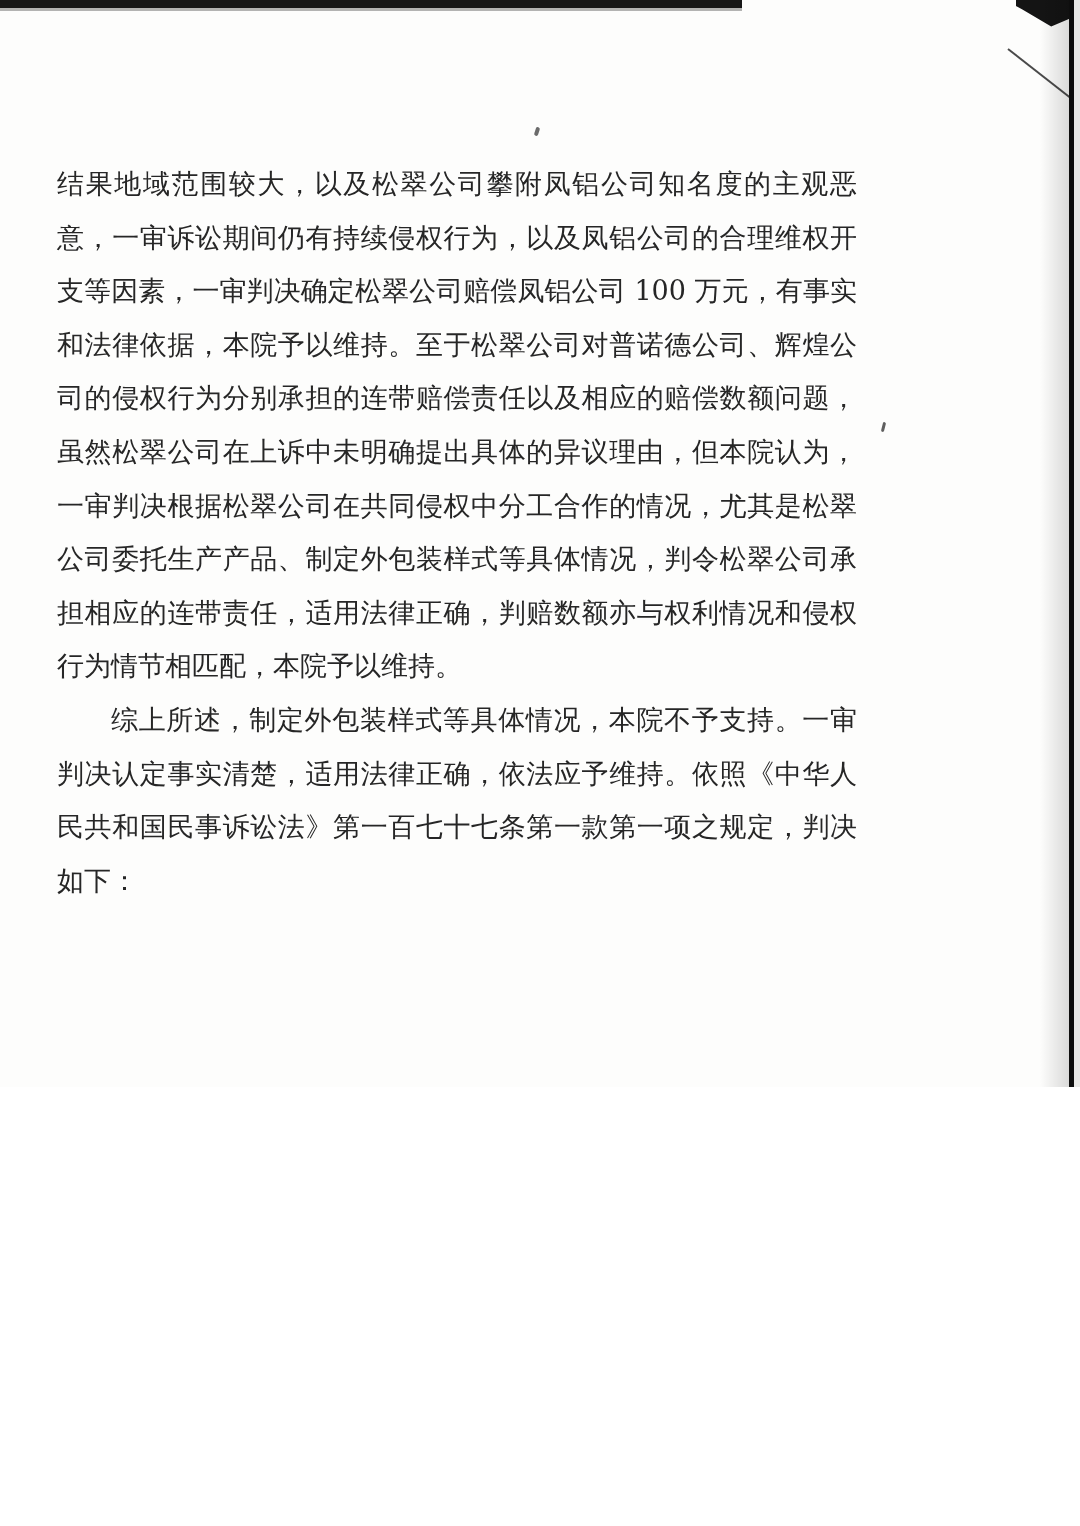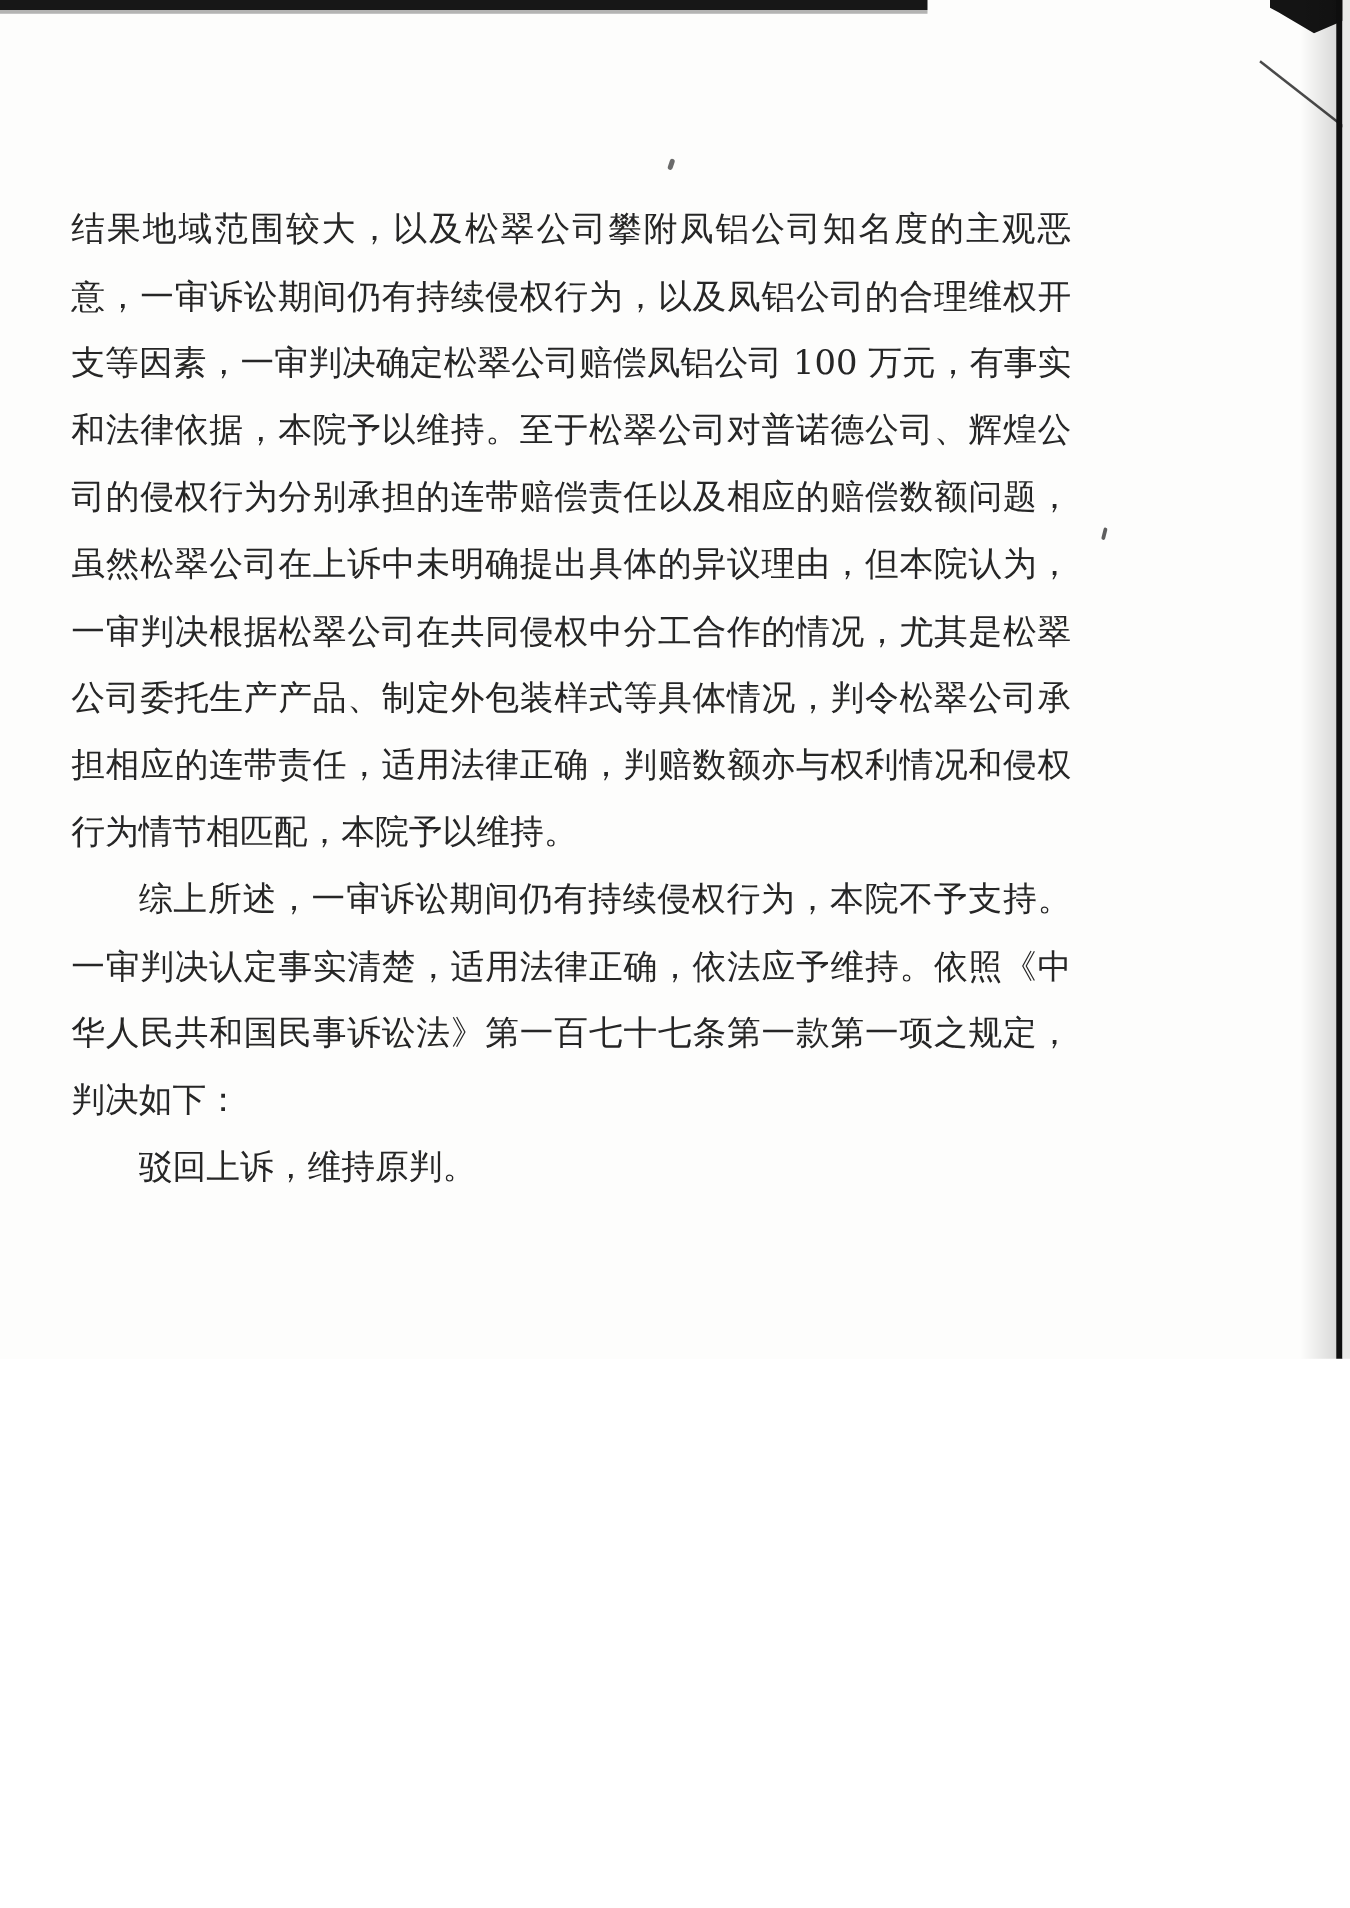--- a/index.html
+++ b/index.html
@@ -114,18 +114,17 @@
   <div class="scan-corner"></div>
   <div class="scan-diag"></div>
   <div class="scan-gray-band"></div>
   <div class="scan-line-right"></div>
   <div class="scan-edge-right"></div>
   <div class="scan-speck-1"></div>
   <div class="scan-speck-2"></div>
 
   <main class="text-block">
     <p class="para">结果地域范围较大，以及松翠公司攀附凤铝公司知名度的主观恶意，一审诉讼期间仍有持续侵权行为，以及凤铝公司的合理维权开支等因素，一审判决确定松翠公司赔偿凤铝公司 100 万元，有事实和法律依据，本院予以维持。至于松翠公司对普诺德公司、辉煌公司的侵权行为分别承担的连带赔偿责任以及相应的赔偿数额问题，虽然松翠公司在上诉中未明确提出具体的异议理由，但本院认为，一审判决根据松翠公司在共同侵权中分工合作的情况，尤其是松翠公司委托生产产品、制定外包装样式等具体情况，判令松翠公司承担相应的连带责任，适用法律正确，判赔数额亦与权利情况和侵权行为情节相匹配，本院予以维持。</p>
-    <p class="para indent">综上所述，一审诉讼期间仍有持续侵权行为，本院不予支持。一审判决认定事实清楚，适用法律正确，依法应予维持。依照《中华人民共和国民事诉讼法》第一百七十七条第一款第一项之规定，判决如下：</p>
-    <p class="para indent">驳回上诉，维持原判。</p>
+    <p class="para indent">综上所述，制定外包装样式等具体情况，本院不予支持。一审判决认定事实清楚，适用法律正确，依法应予维持。依照《中华人民共和国民事诉讼法》第一百七十七条第一款第一项之规定，判决如下：</p>
   </main>
 
   <div class="page-number">33</div>
 </div>
 
 </body></html>

